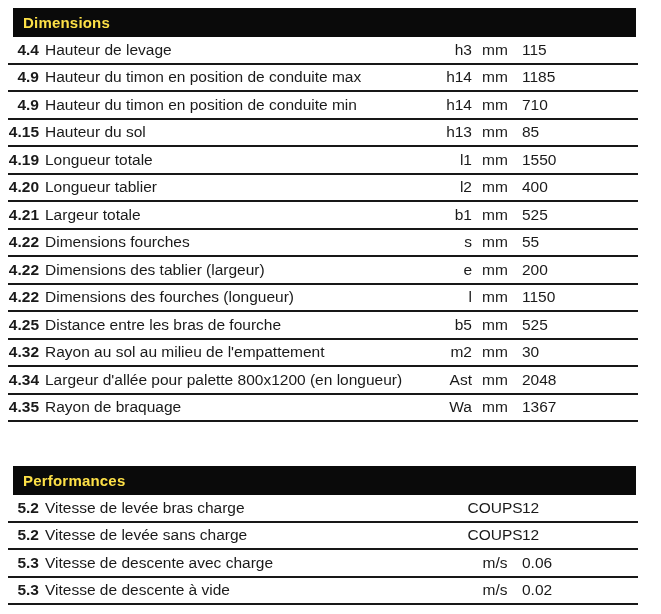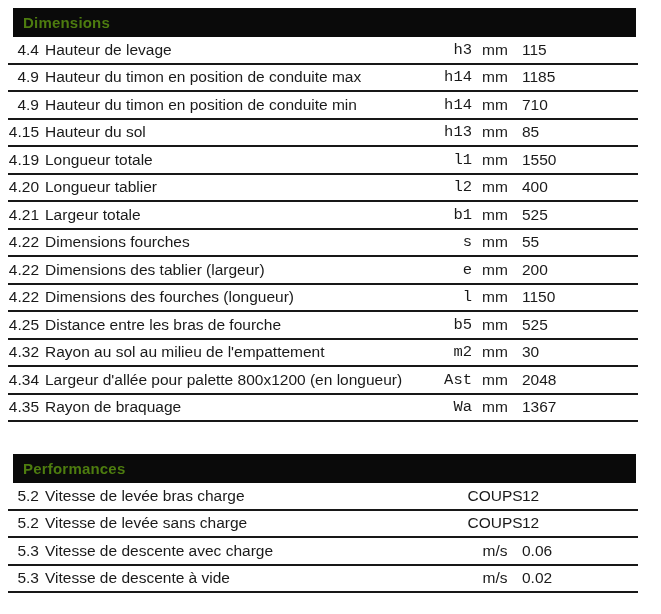--- a/index.html
+++ b/index.html
@@ -12,34 +12,34 @@
     color: #1a1a1a;
     overflow: hidden;
   }
   .sheet {
     box-sizing: border-box;
     width: 661px;
     height: 614px;
     padding-top: 8px;
   }
   .spec-section { position: relative; }
-  .spec-section + .spec-section { margin-top: 32px; }
+  .spec-section + .spec-section { margin-top: 44px; }
 
   .section-header {
     margin-left: 13px;
     width: 623px;
     height: 29px;
     background: #0a0a0a;
     display: flex;
     align-items: center;
     box-sizing: border-box;
     padding-left: 10px;
   }
   .section-title {
-    color: #4d7c0f;
+    color: #fde047;
     font-weight: bold;
     font-size: 15px;
     letter-spacing: 0.2px;
   }
 
   .rows {
     margin-left: 8px;
     width: 630px;
   }
   .spec-row {
@@ -48,31 +48,31 @@
     height: 25.5px;
     border-bottom: 2px solid #181818;
     font-size: 15.5px;
     white-space: nowrap;
   }
   .cell { display: block; }
   .code {
     flex: none;
     width: 31px;
     text-align: right;
+    font-weight: bold;
   }
   .label {
     flex: 1 1 auto;
     padding-left: 6px;
     overflow: hidden;
   }
   .symbol {
     flex: none;
     width: 60px;
     text-align: right;
-    font-family: Liberation Mono, monospace;
   }
   .unit {
     flex: none;
     width: 46px;
     margin-right: 4px;
     display: flex;
     justify-content: center;
   }
   .value {
     flex: none;

